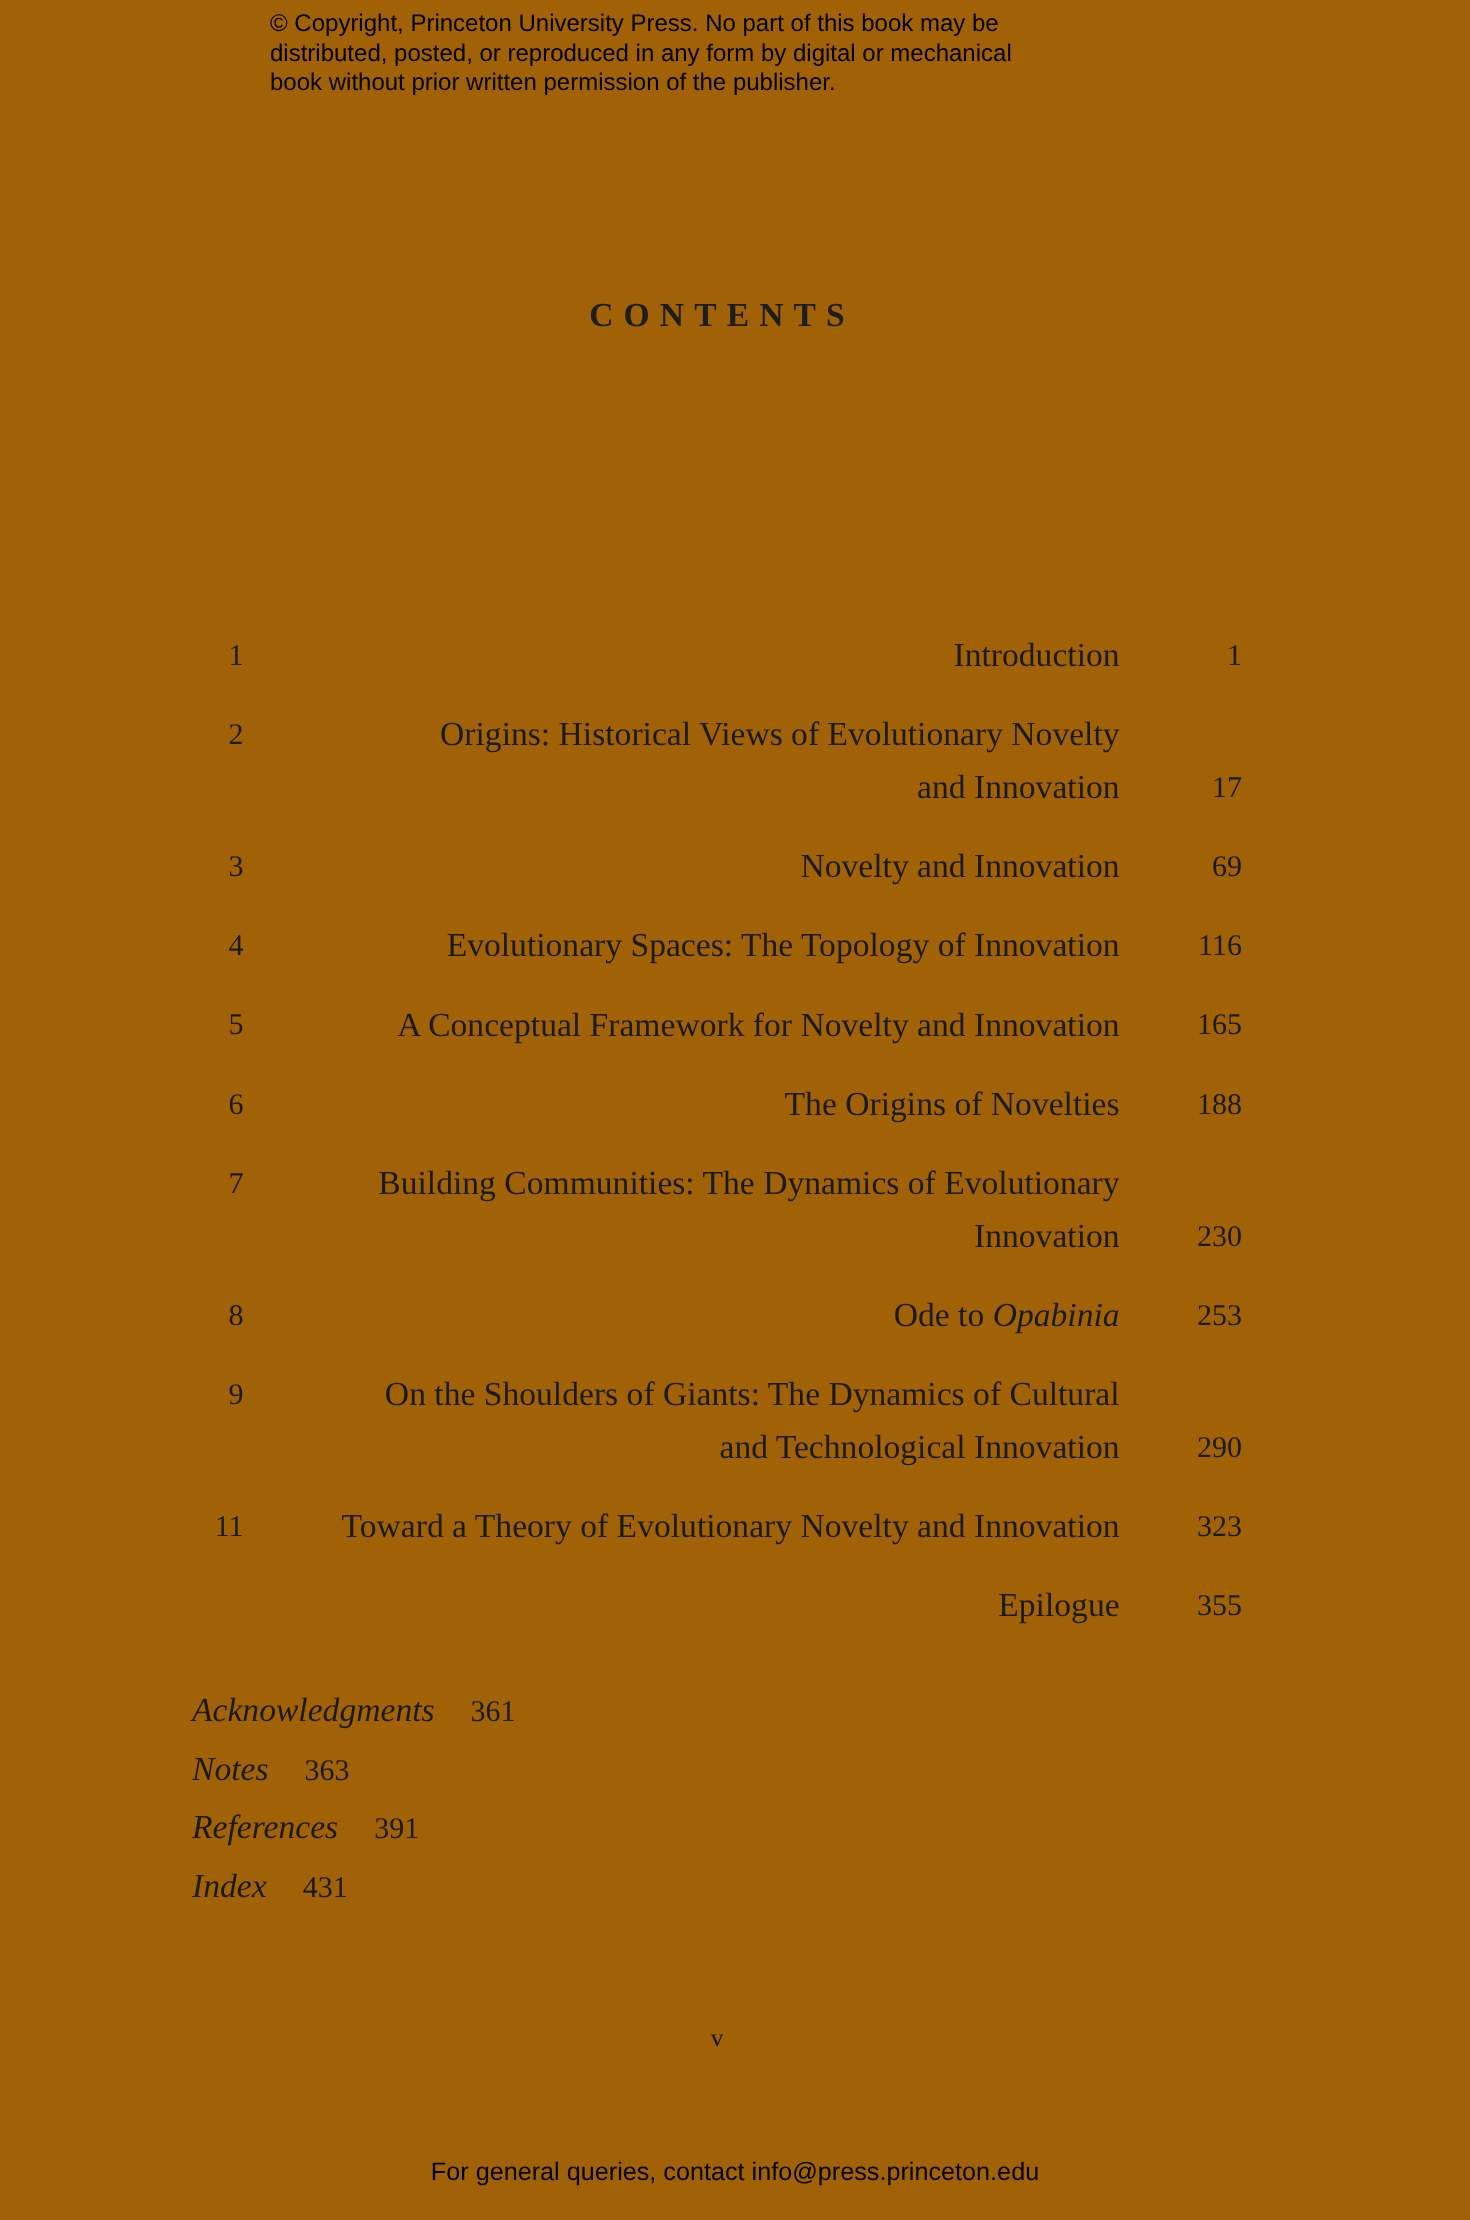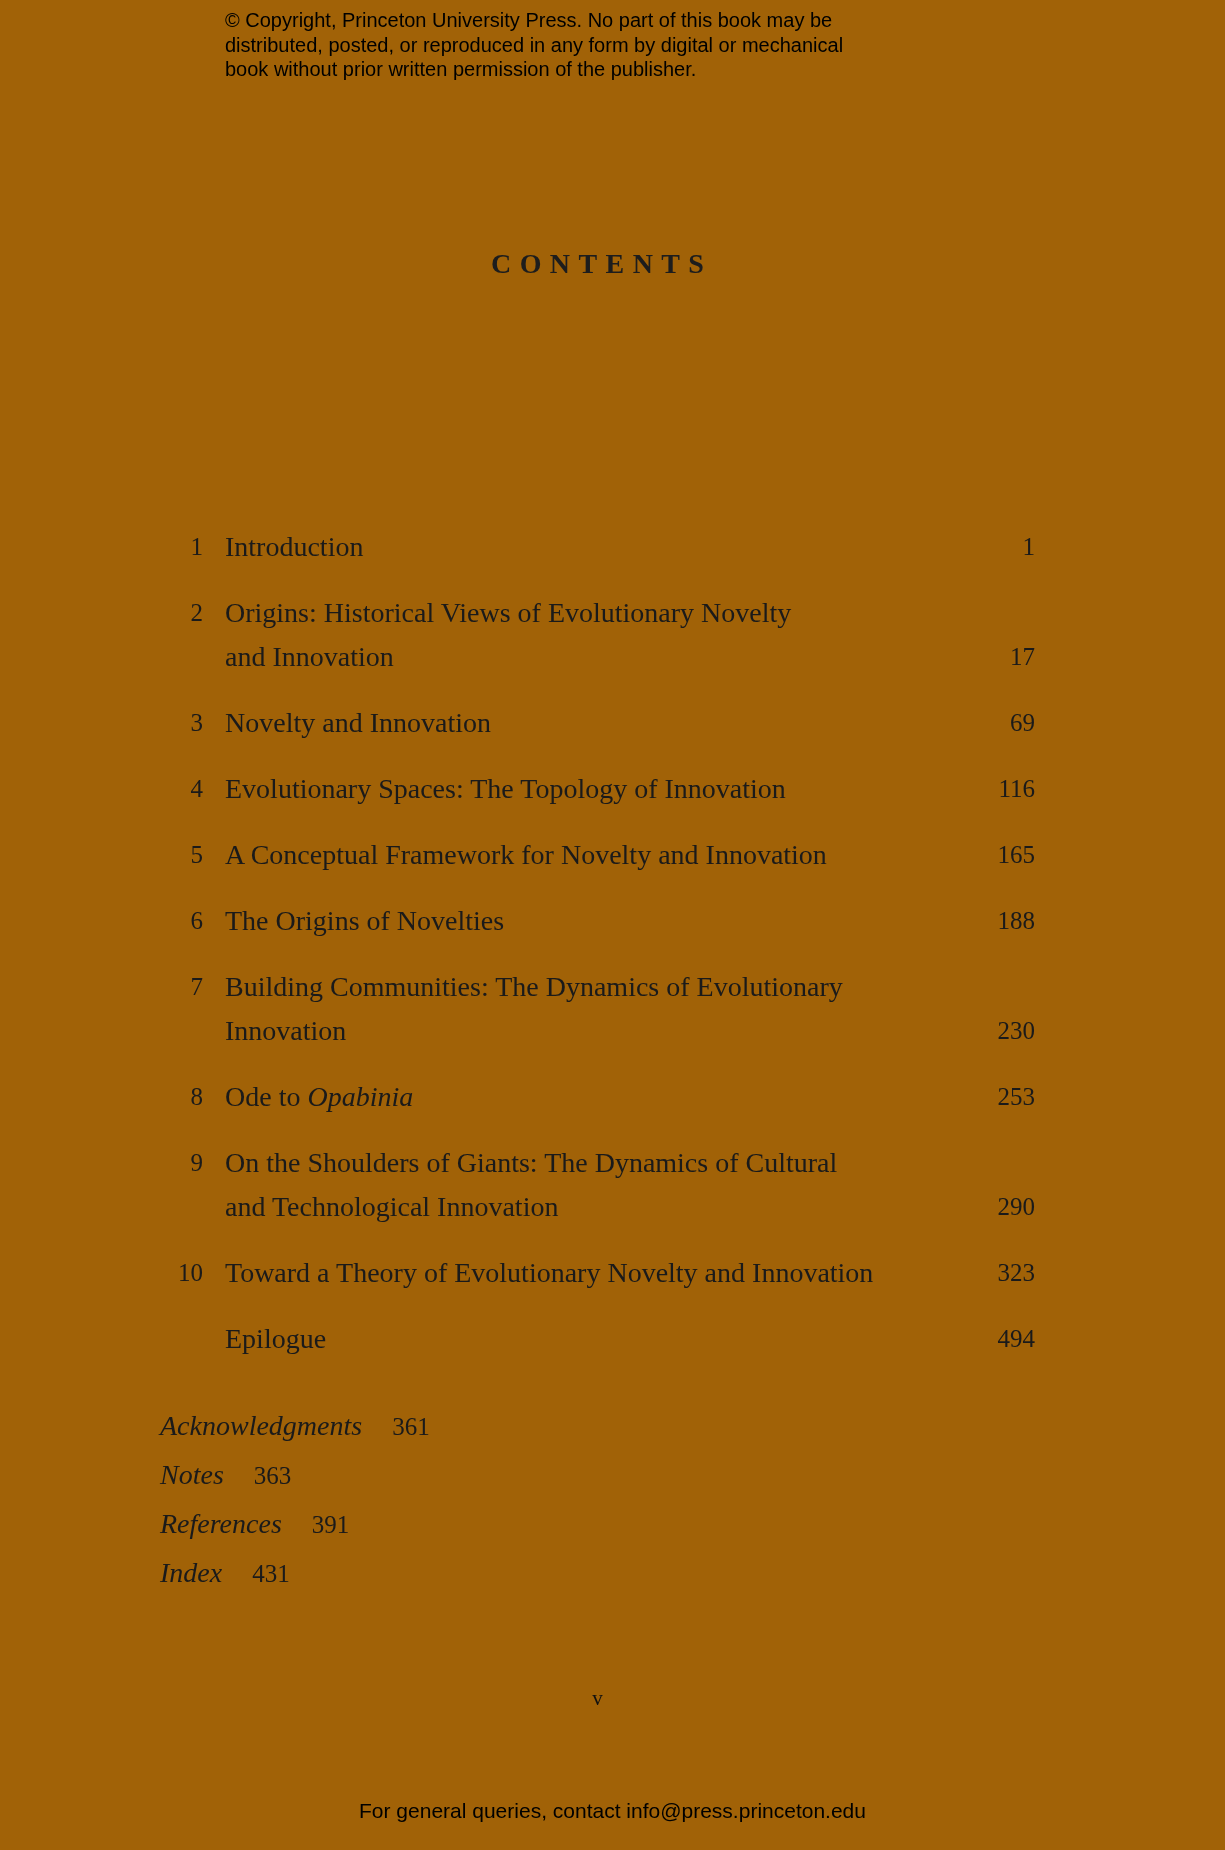--- a/index.html
+++ b/index.html
@@ -54,21 +54,21 @@
     display: grid;
     grid-template-columns: 43px 1fr 80px;
     column-gap: 22px;
     margin-bottom: 22px;
   }
   .toc-row .num {
     text-align: right;
     font-size: 25px;
     align-self: start;
   }
-  .toc-row .title .line { display: block; }
+  .toc-row .title .line { display: block; text-align: right; }
   .toc-row .pg {
     text-align: right;
     font-size: 25px;
     align-self: end;
   }
   .toc-row .title em { font-style: italic; margin-top: 36px; }
 
   
   .backmatter {
     position: absolute;
@@ -196,33 +196,33 @@
     <div class="toc-row">
       <span class="num">9</span>
       <span class="title">
         <span class="line">On the Shoulders of Giants: The Dynamics of Cultural</span>
         <span class="line">and Technological Innovation</span>
       </span>
       <span class="pg">290</span>
     </div>
 
     <div class="toc-row">
-      <span class="num">10</span>
+      <span class="num">11</span>
       <span class="title">
         <span class="line">Toward a Theory of Evolutionary Novelty and Innovation</span>
       </span>
       <span class="pg">323</span>
     </div>
 
     <div class="toc-row">
       <span class="num"></span>
       <span class="title">
         <span class="line">Epilogue</span>
       </span>
-      <span class="pg">494</span>
+      <span class="pg">355</span>
     </div>
 
   </div>
 
   <div class="backmatter">
     <div class="bm-row">
       <span class="bm-label">Acknowledgments</span><span class="bm-page">361</span>
     </div>
     <div class="bm-row">
       <span class="bm-label">Notes</span><span class="bm-page">363</span>

